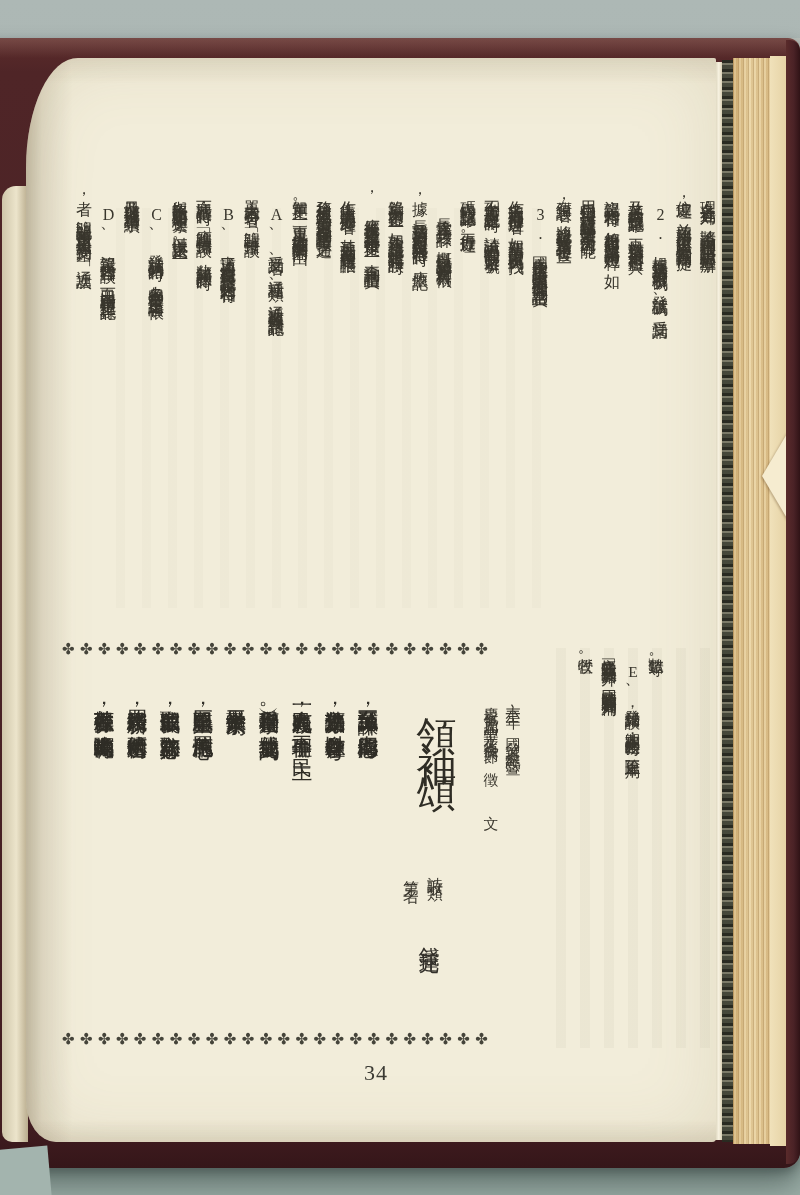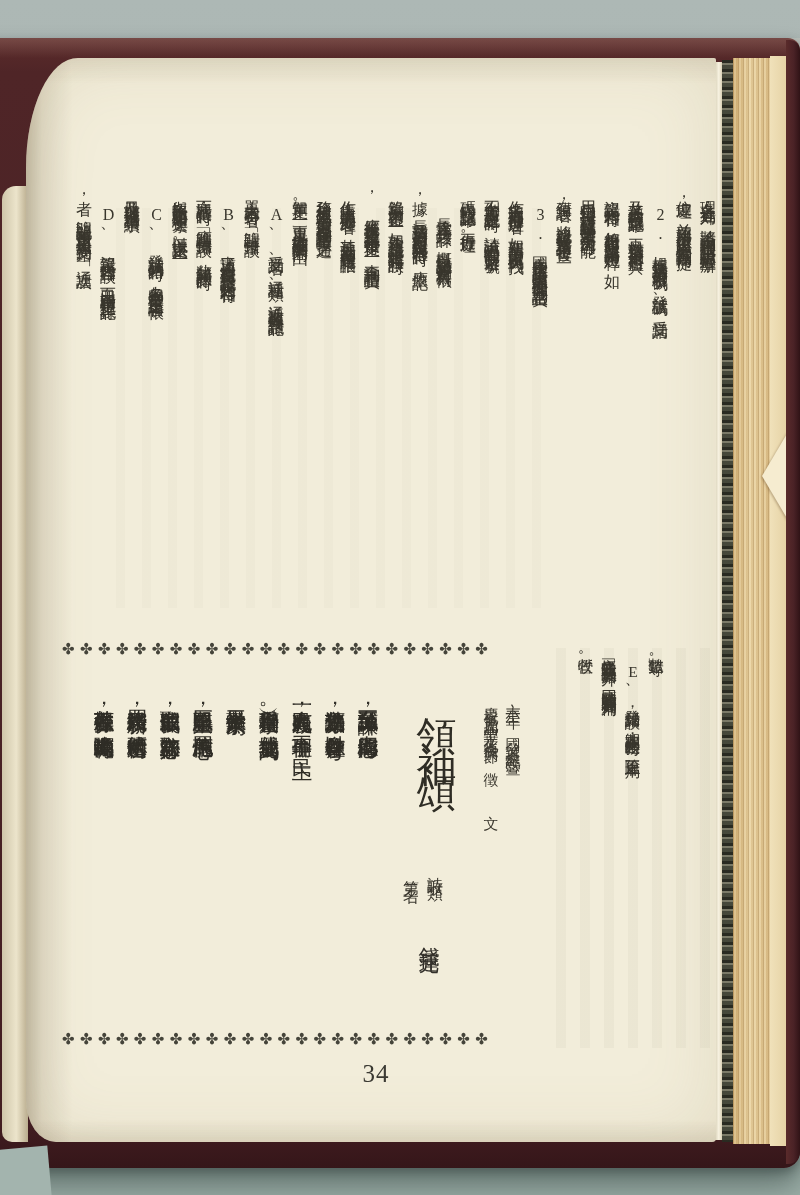--- a/index.html
+++ b/index.html
@@ -85,21 +85,21 @@
   .event1{position:absolute;left:477px;top:633px;font-size:15px;letter-spacing:4px;color:#3b382f;}
   .event2{position:absolute;left:455px;top:636px;font-size:15px;letter-spacing:4px;color:#3b382f;}
   .poem-title{position:absolute;left:383px;top:627px;font-size:40px;letter-spacing:29px;color:#2f2d25;}
   .poem-category{position:absolute;left:398px;top:806px;font-size:16px;letter-spacing:4px;color:#3b382f;}
   .poem-rank{position:absolute;left:374px;top:810px;font-size:16px;letter-spacing:4px;color:#3b382f;}
   .poem-author{position:absolute;left:389px;top:873px;font-size:21px;letter-spacing:3.5px;color:#33302a;}
   .poem-body{position:absolute;left:61px;top:636px;height:372px;
     font-size:20.5px;letter-spacing:.6px;color:#2f2d26;}
   .poem-body > div{line-height:33px;}
   .page-number{position:absolute;left:310px;top:1002px;width:80px;text-align:center;
-    font-size:25px;letter-spacing:1px;color:#3b3a33;}
+    font-size:22px;letter-spacing:1px;color:#3b3a33;}
 </style>
 </head>
 <body>
 
 <div class="scene">
 
   <div class="book"></div>
   <div class="bg-notch-bl"></div>
 
   <div class="fore-edge-tan"></div>

